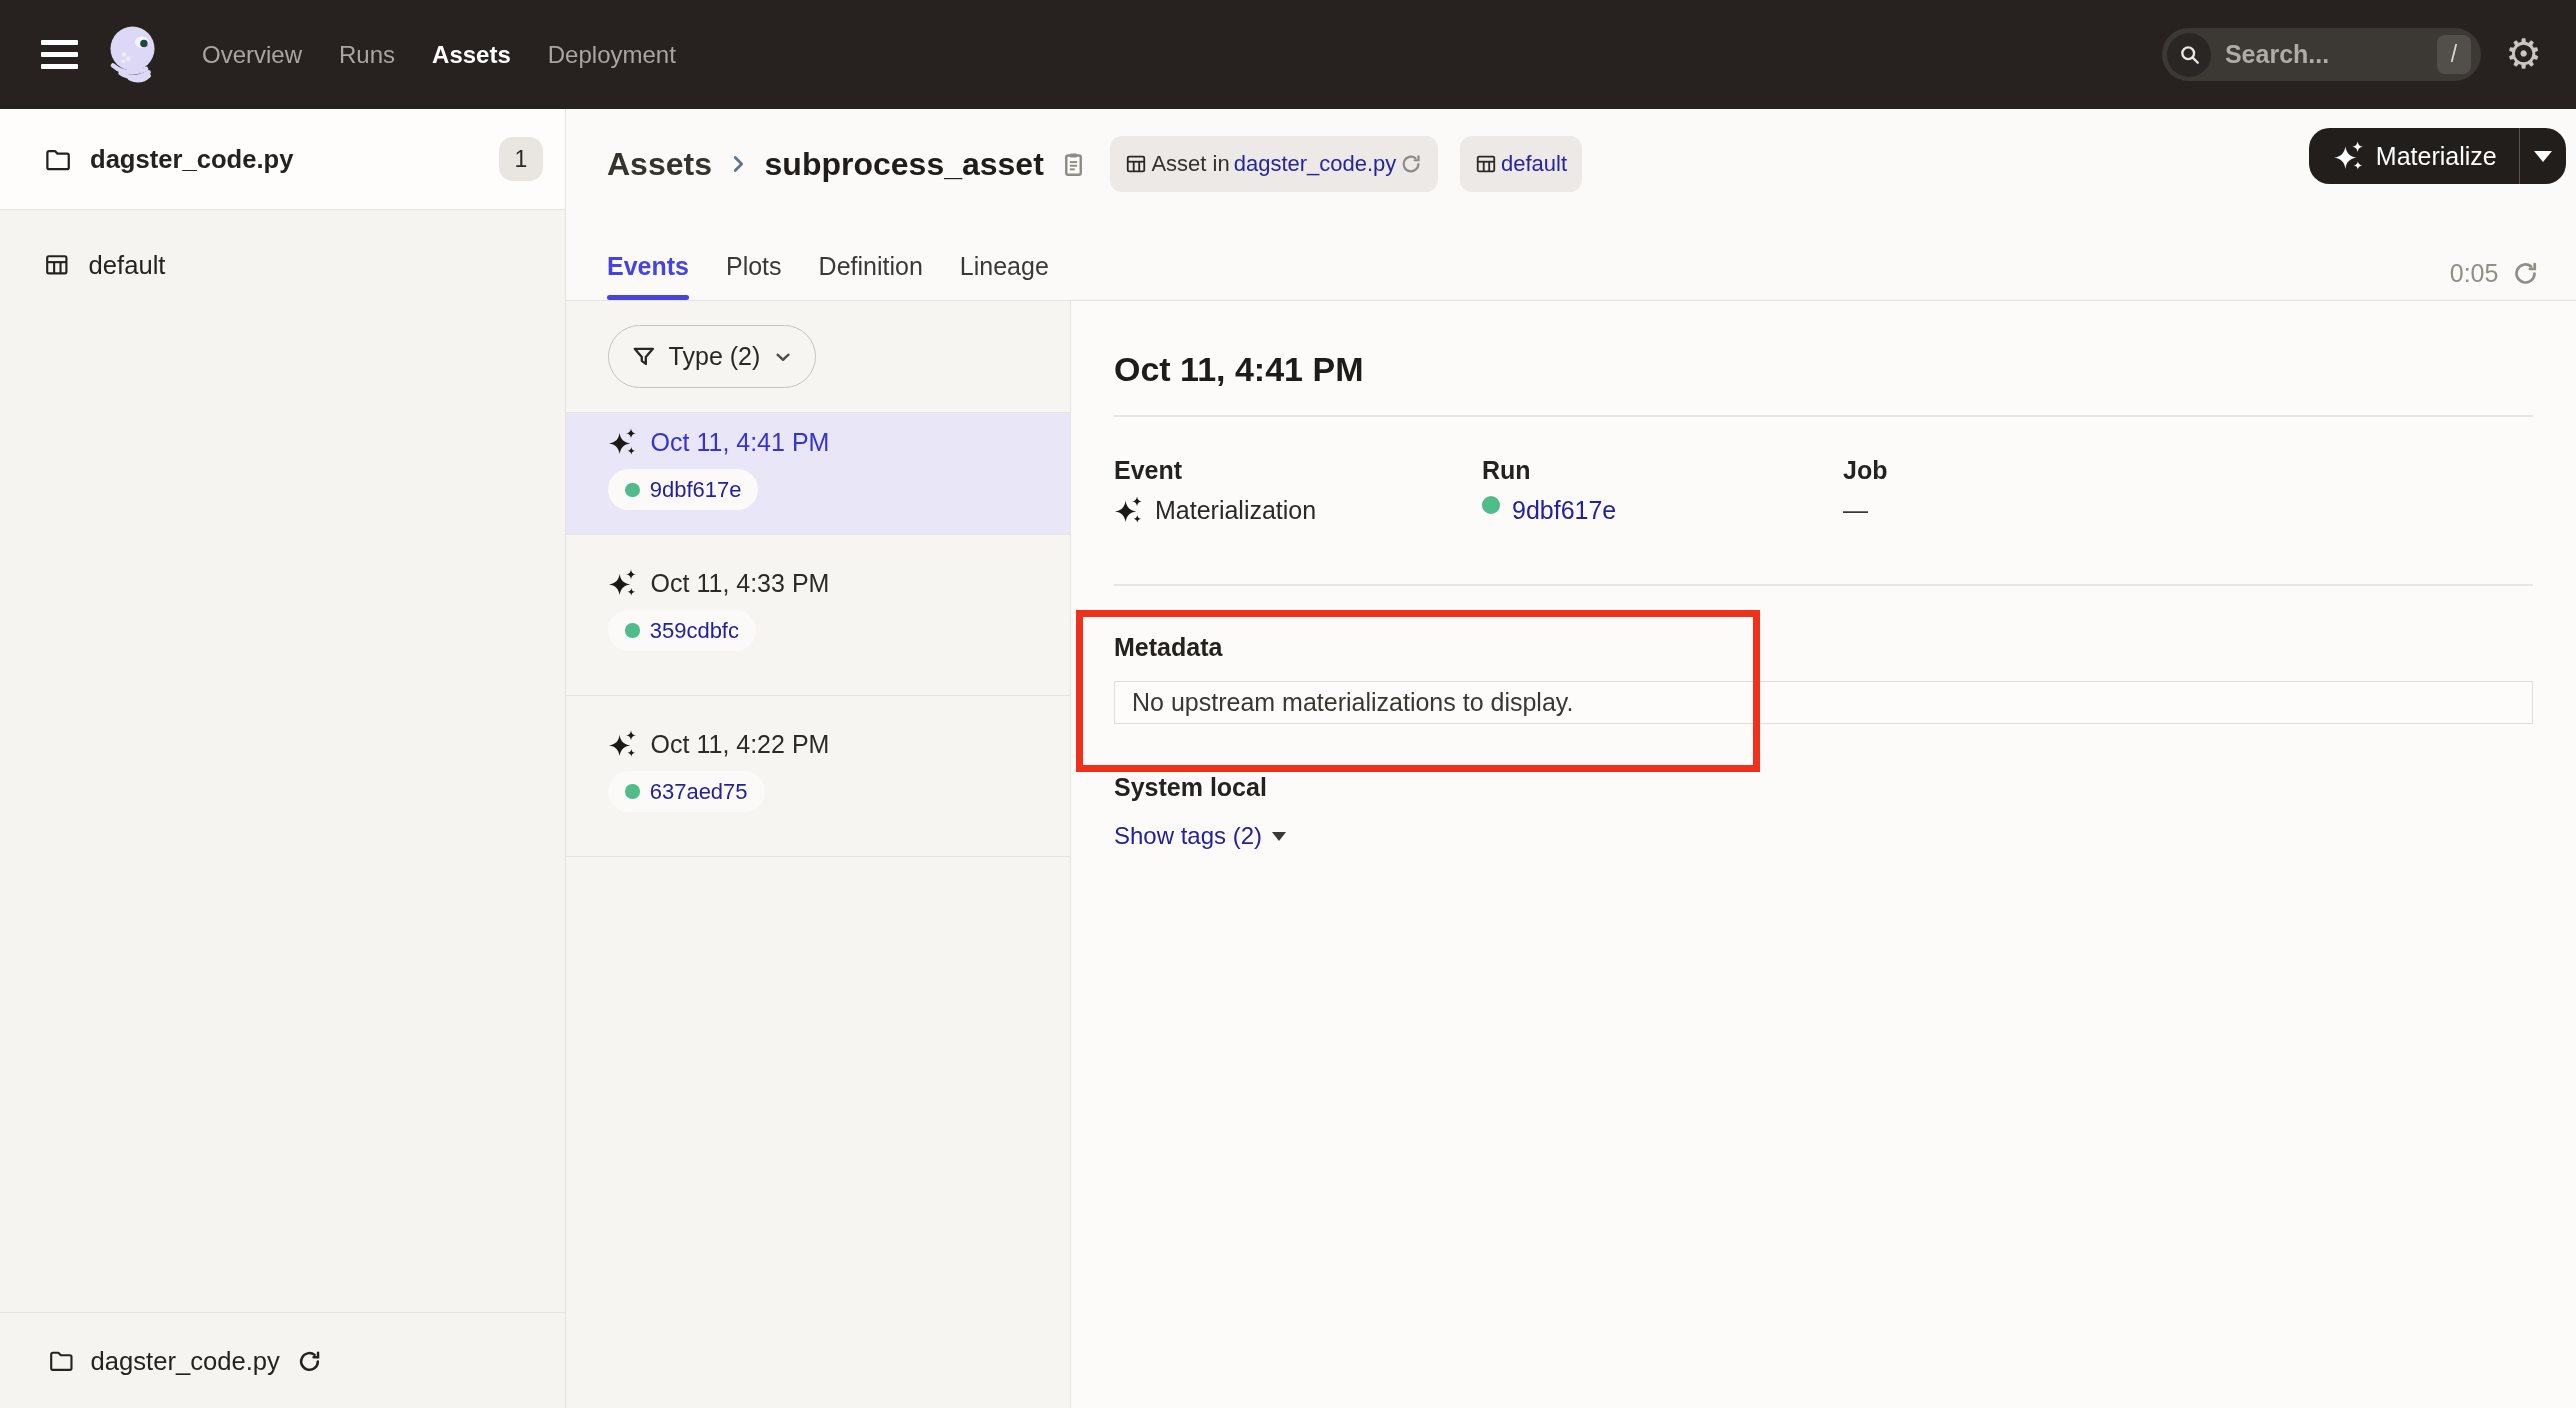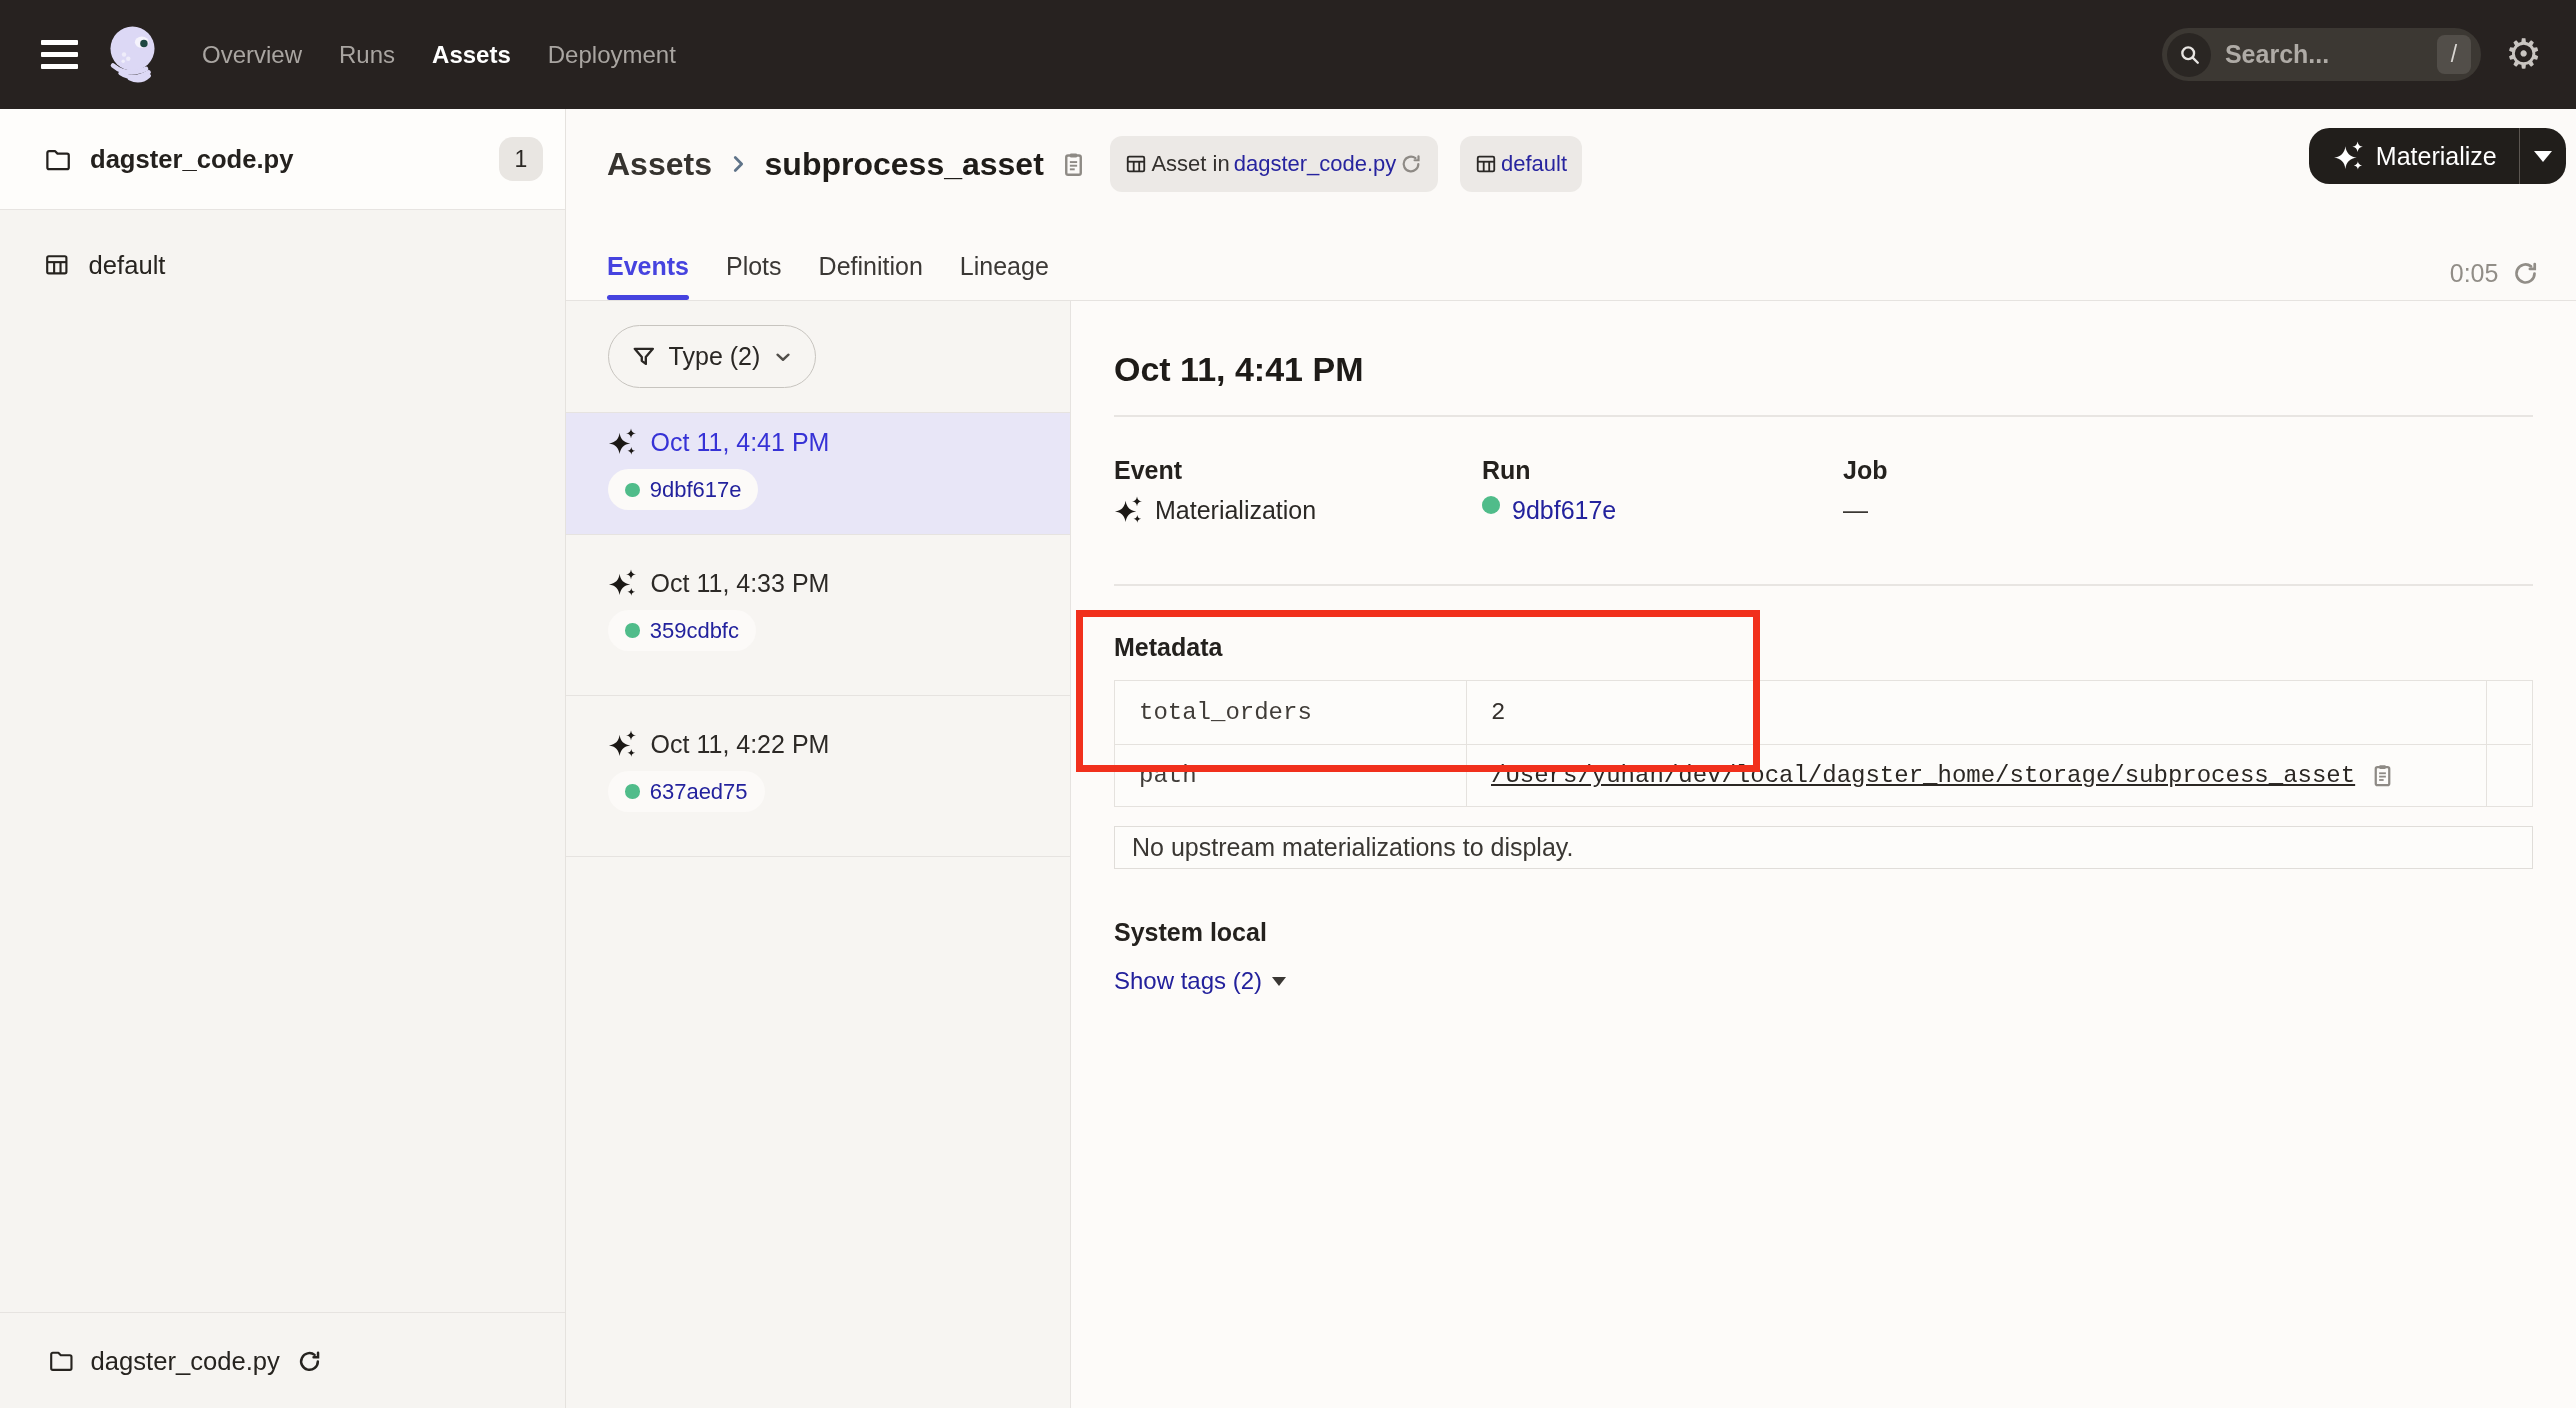--- a/index.html
+++ b/index.html
@@ -391,35 +391,20 @@
             <div class="info-label">Job</div>
             <div class="info-value">
               <span class="job-dash">—</span>
             </div>
           </div>
         </div>
 
         <div class="hr hr2"></div>
 
         <h3 class="section-h meta-h">Metadata</h3>
-        <div class="meta-table">
-          <div class="mcell meta-key r1 c1">total_orders</div>
-          <div class="mcell meta-val r1 c2">2</div>
-          <div class="mcell r1 c3"></div>
-          <div class="mcell meta-key r2 c1">path</div>
-          <div class="mcell meta-val r2 c2">
-            <span class="path-link">/Users/yuhan/dev/local/dagster_home/storage/subprocess_asset</span>
-            <span class="path-copy">
-              <svg width="27" height="27" viewBox="0 0 24 24">
-                  <use href="#def-clipboard"></use>
-                </svg>
-            </span>
-          </div>
-          <div class="mcell r2 c3"></div>
-        </div>
 
         <div class="source-box">
           <span>No upstream materializations to display.</span>
         </div>
 
         <h3 class="section-h systags-h">System local</h3>
         <div class="show-tags">
           <span class="show-tags-label">Show tags (2)</span>
           <span class="tri-down"></span>
         </div>

